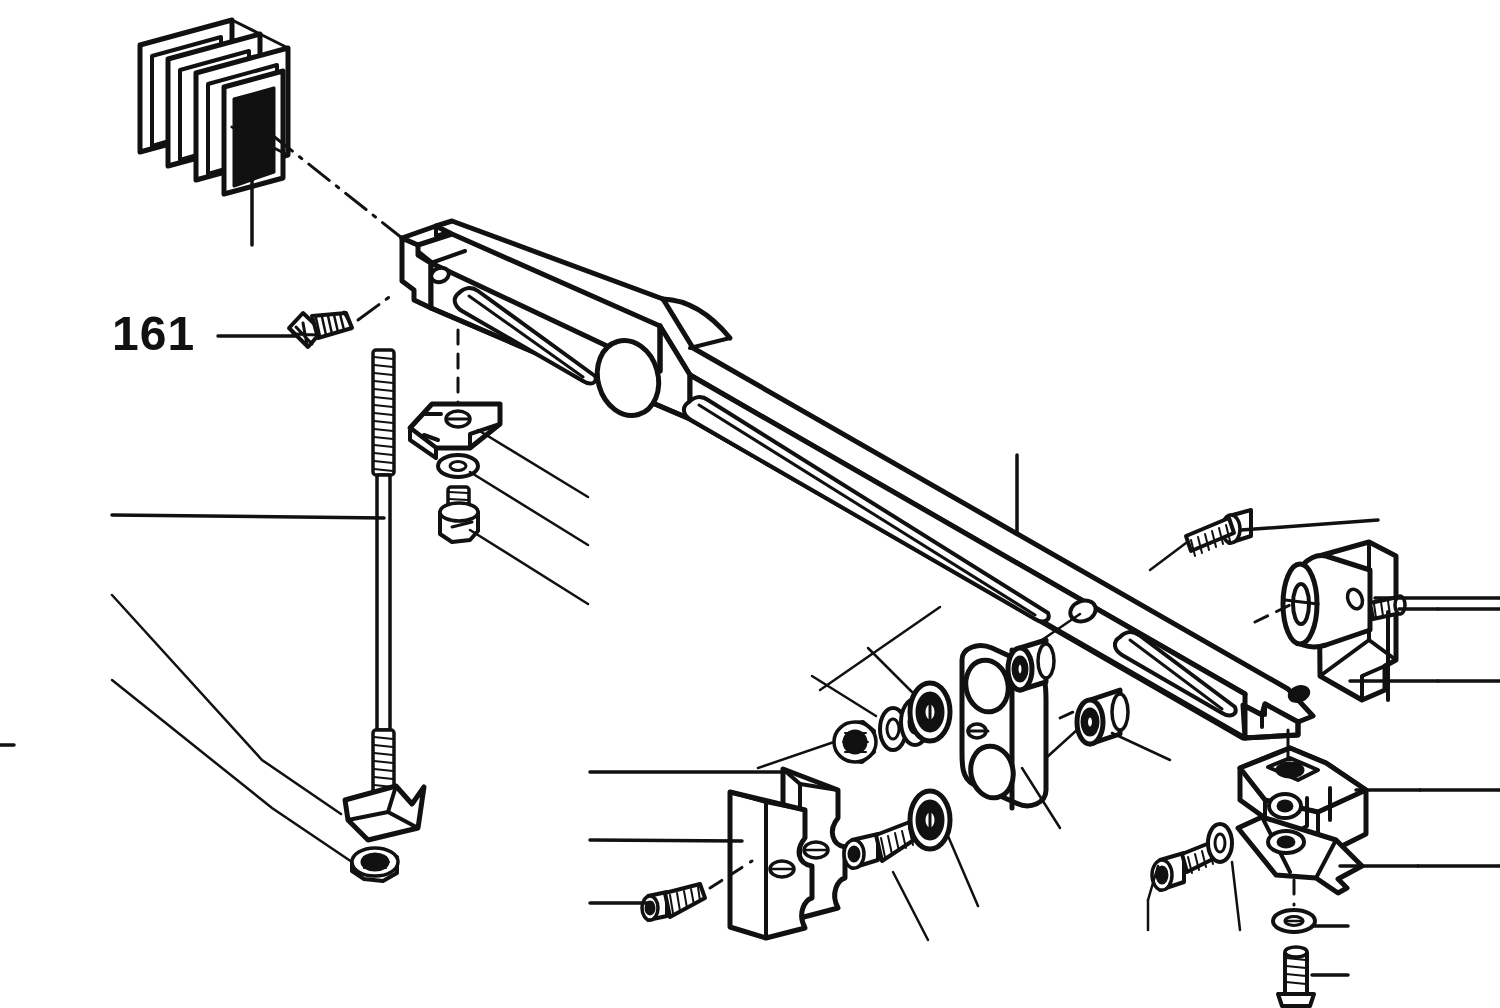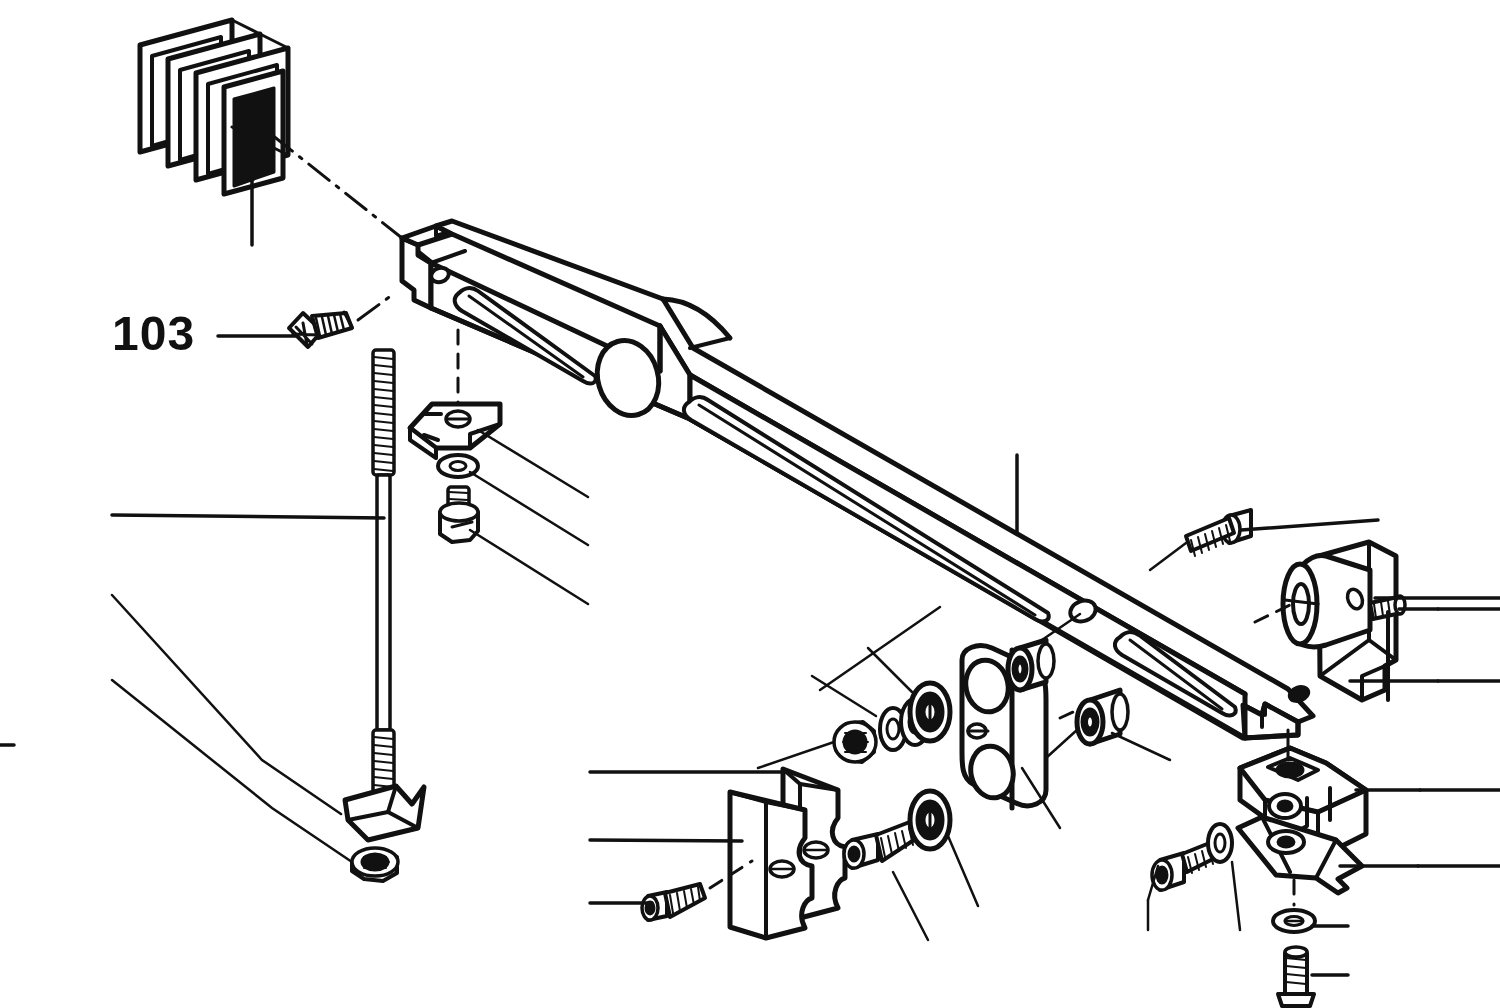--- a/index.html
+++ b/index.html
@@ -474,15 +474,15 @@
 
     <line class="leader" x1="1375" y1="598" x2="1500" y2="598"></line>
     <line class="leader" x1="1420" y1="790" x2="1500" y2="790"></line>
     <line class="leader" x1="1418" y1="866" x2="1500" y2="866"></line>
     <line class="leader" x1="1438" y1="609" x2="1500" y2="609"></line>
     <line class="leader" x1="1438" y1="681" x2="1500" y2="681"></line>
     <line class="leader" x1="0" y1="745" x2="14" y2="745"></line>
 
   </svg>
 
-  <div class="callout-number" style="left:112px; top:310px;">103</div>
+  <div class="callout-number" style="left:112px; top:310px;">161</div>
 
 </div>
 
 </body></html>

